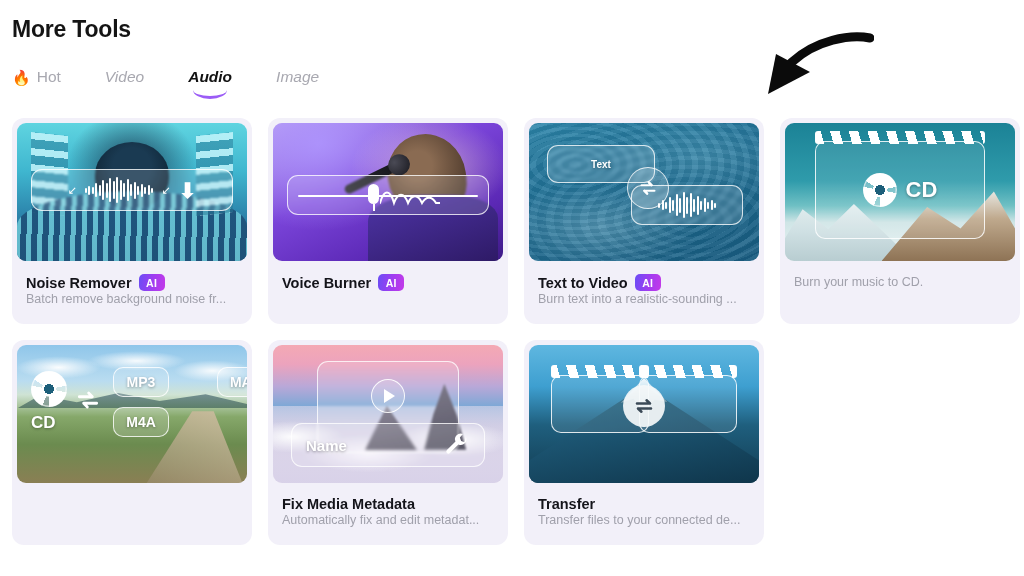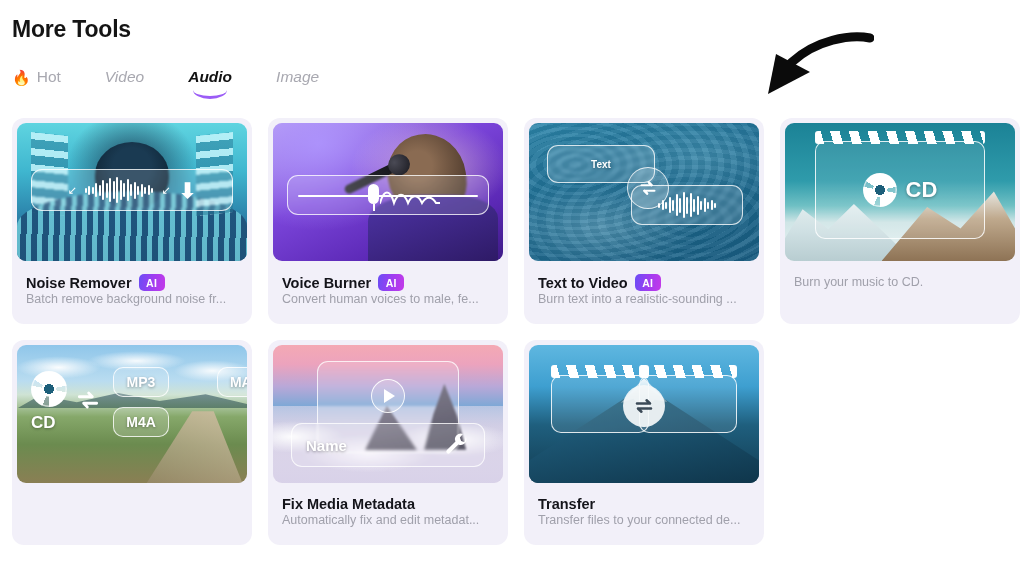--- a/index.html
+++ b/index.html
@@ -458,21 +458,20 @@
               <path d="M0 16 C 4 2, 10 2, 14 16 C 18 5, 24 5, 28 16 C 32 7, 38 7, 42 16 C 46 9, 52 9, 56 16 L 60 16" stroke="#fff" stroke-width="2" fill="none" stroke-linecap="round"></path>
             </svg>
             <div class="voice-micicon"></div>
           </div>
         </div>
         <div class="card-body">
           <div class="card-title-row">
             <span class="card-title">Voice Burner</span>
             <span class="ai-badge">AI</span>
           </div>
-          <div class="card-desc">Convert human voices to male, fe...</div>
         </div>
       </div>
 
       <div class="card highlighted">
         <div class="highlight-ring"></div>
         <div class="thumb">
           <div class="art art-tts"></div>
           <div class="ov glass tts-text">
             <span class="ov-label">Text</span>
           </div>

